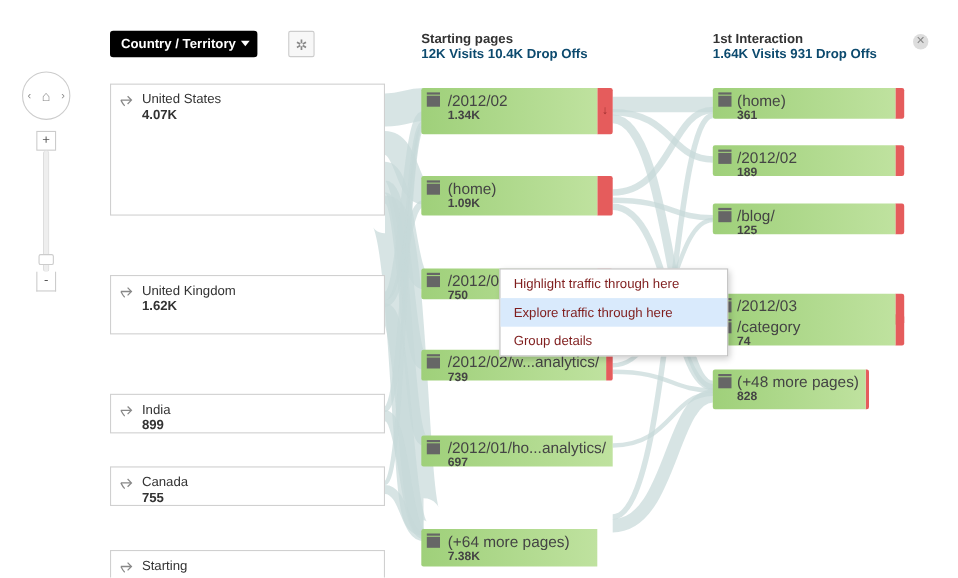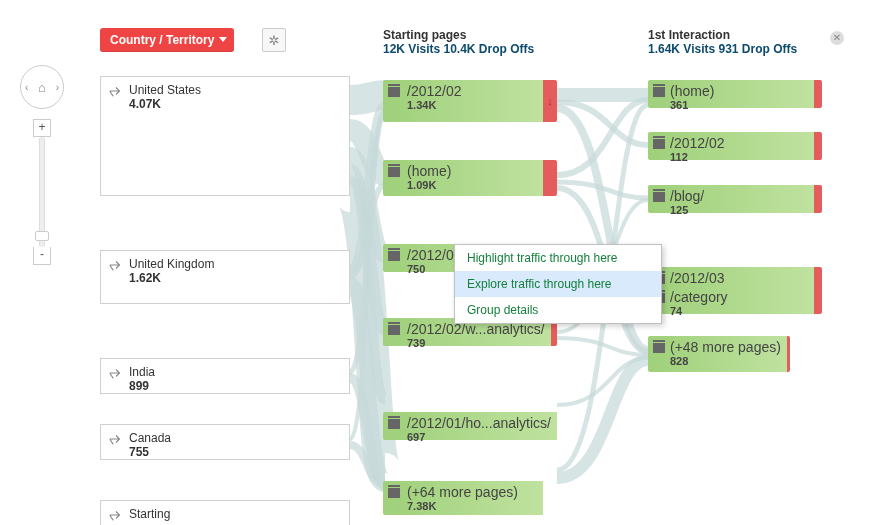--- a/index.html
+++ b/index.html
@@ -76,21 +76,21 @@
     width: 14px; height: 10px;
     background: #fff;
     border: 1px solid #ccc;
     border-radius: 2px;
   }
 
   .dimension-btn {
     position: absolute;
     left: 100px; top: 28px;
     height: 24px;
-    background: #ef4444;
+    background: #000000;
     color: #fff;
     font-weight: bold;
     font-size: 12px;
     padding: 0 20px 0 10px;
     border-radius: 3px;
     display: flex;
     align-items: center;
     cursor: pointer;
     box-shadow: inset 0 -1px 0 rgba(0,0,0,0.1);
   }
@@ -212,21 +212,21 @@
   .context-menu {
     position: absolute;
     background: #fff;
     border: 1px solid #c0c0c0;
     box-shadow: 2px 2px 6px rgba(0,0,0,0.2);
     width: 208px;
   }
   .context-menu .item {
     padding: 6px 12px;
     font-size: 12px;
-    color: #15803d;
+    color: #7f1d1d;
     cursor: pointer;
   }
   .context-menu .item.highlight {
     background: #d9eafc;
   }
 
   .arrow-icon svg { width: 14px; height: 14px; }
 </style>
 </head>
 <body>
@@ -376,21 +376,21 @@
   <div class="drop"></div>
 </div>
 <div class="page-node small" style="left:383px; top:318px; width:174px;">
   <div class="body green">
       <span class="icon"></span>
     <div class="label">/2012/02/w...analytics/</div>
     <div class="value">739</div>
   </div>
   <div class="drop"></div>
 </div>
-<div class="page-node small" style="left:383px; top:412px; width:174px;">
+<div class="page-node small" style="left:383px; top:396px; width:174px;">
   <div class="body green">
       <span class="icon"></span>
     <div class="label">/2012/01/ho...analytics/</div>
     <div class="value">697</div>
   </div>
   <div class="drop"></div>
 </div>
 <div class="page-node" style="left:383px; top:455px; width:174px; height:60px;align-items:flex-end;">
   <div class="body green">
       <span class="icon"></span>
@@ -405,21 +405,21 @@
       <span class="icon"></span>
     <div class="label">(home)</div>
     <div class="value">361</div>
   </div>
   <div class="drop" style="width:8px"></div>
 </div>
 <div class="page-node small compact" style="left:648px; top:132px; width:174px;">
   <div class="body green">
       <span class="icon"></span>
     <div class="label">/2012/02</div>
-    <div class="value">112</div>
+    <div class="value">189</div>
   </div>
   <div class="drop" style="width:8px"></div>
 </div>
 <div class="page-node small compact" style="left:648px; top:185px; width:174px;">
   <div class="body green">
       <span class="icon"></span>
     <div class="label">/blog/</div>
     <div class="value">125</div>
   </div>
   <div class="drop" style="width:8px"></div>

